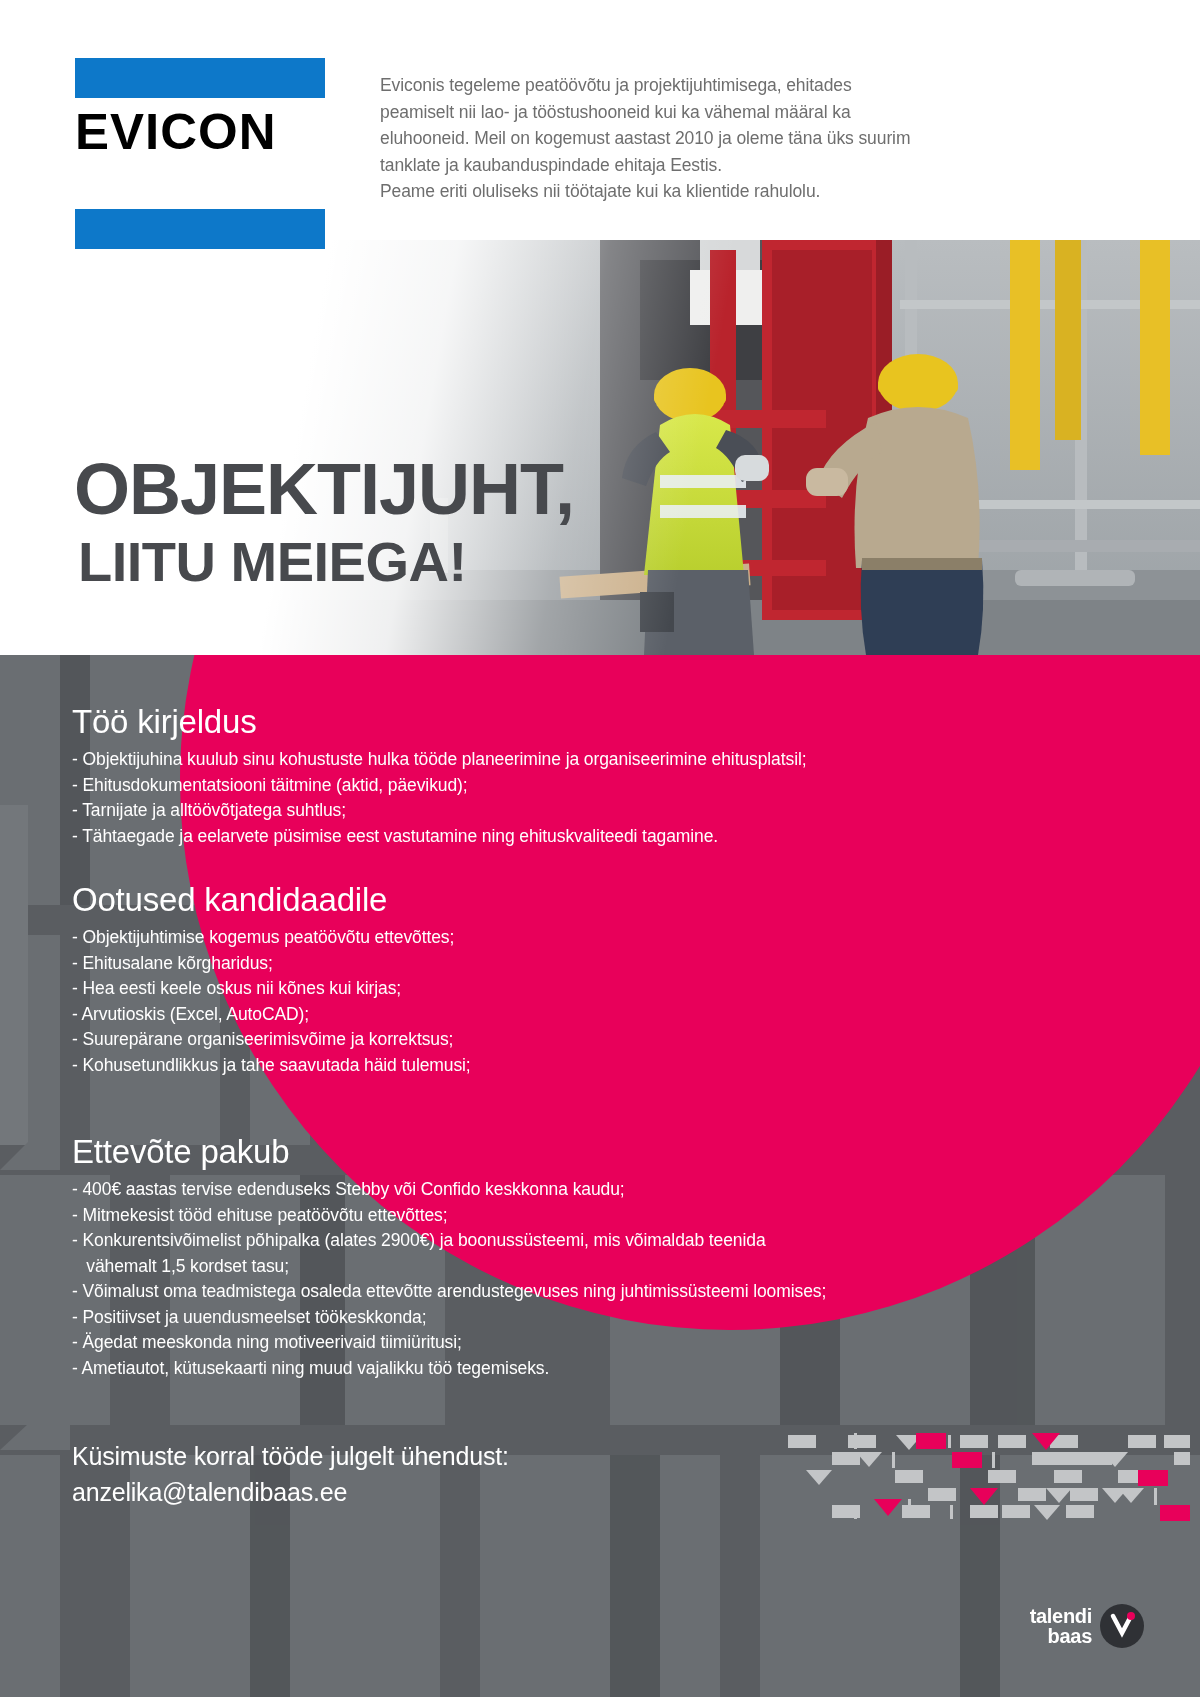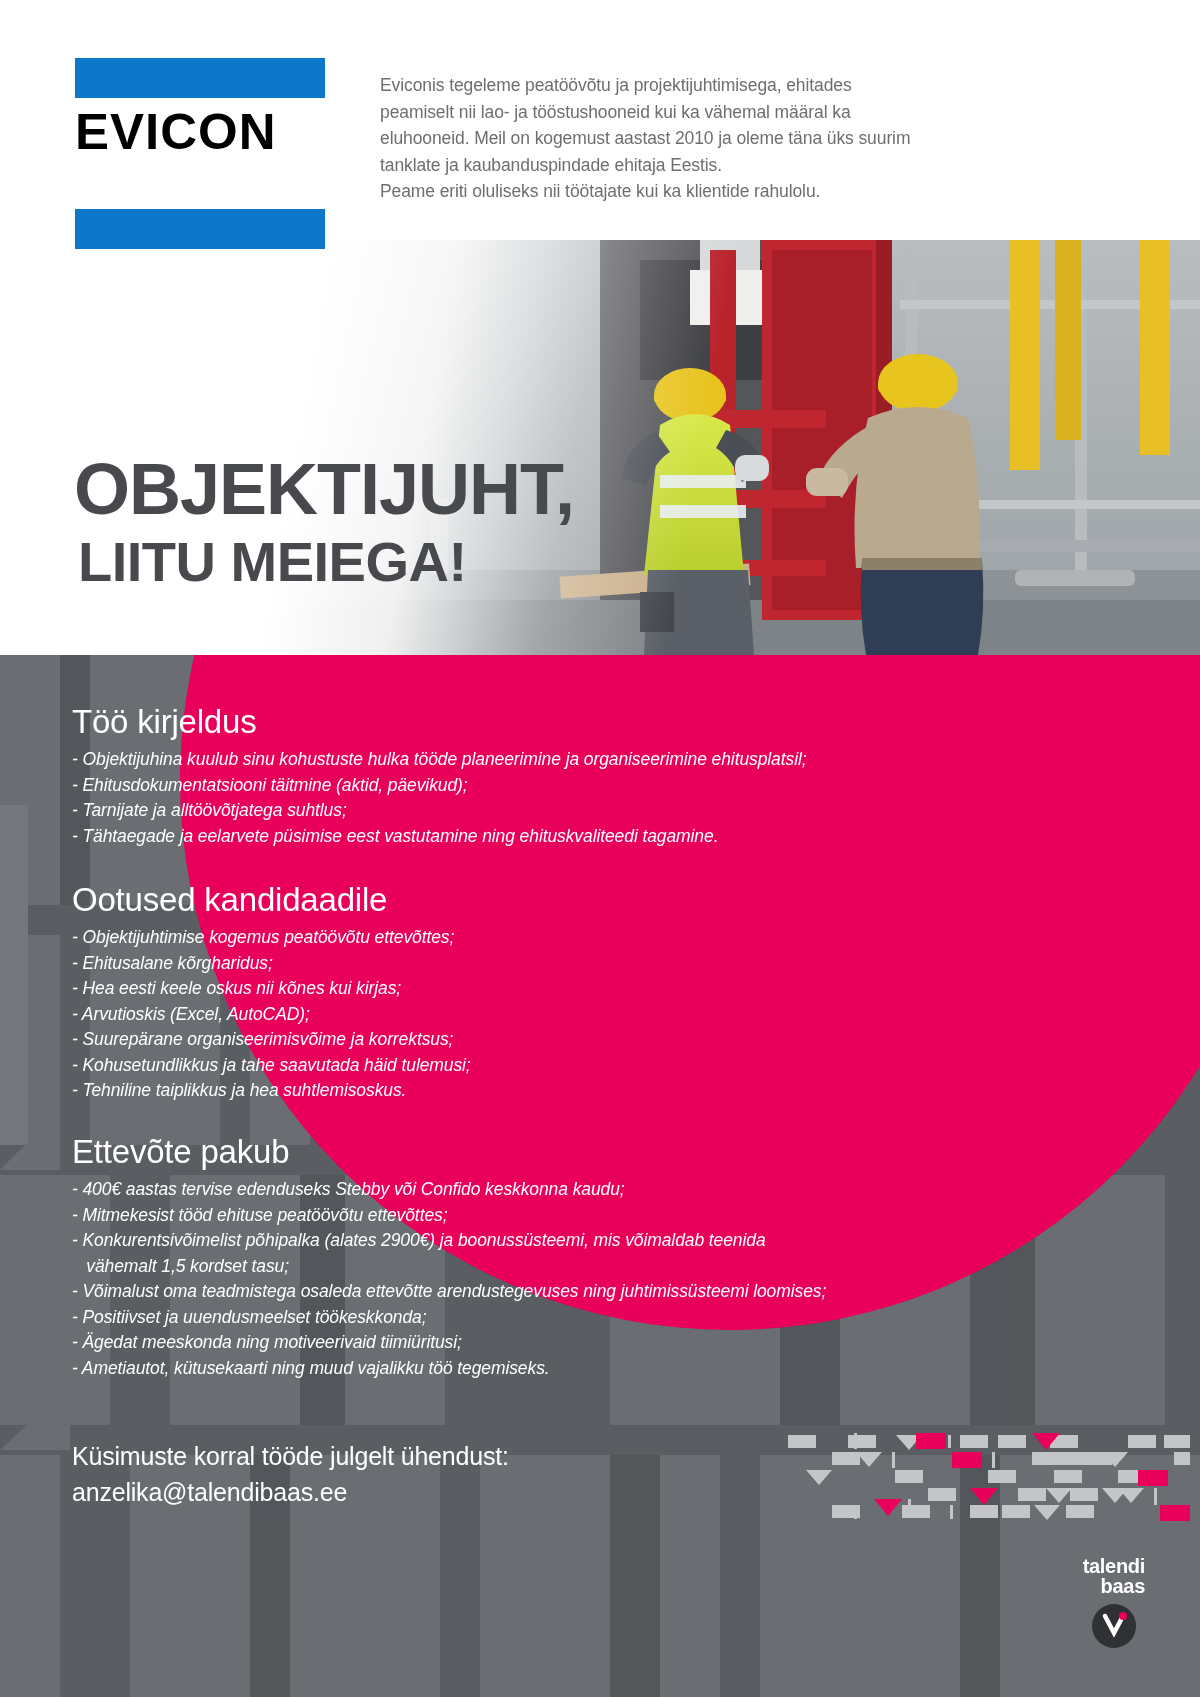--- a/index.html
+++ b/index.html
@@ -78,39 +78,39 @@
     position:absolute;border-radius:50%;background:#e8005a;
   }
   .content{
     position:absolute;left:0;top:0;width:1200px;height:1042px;z-index:4;
   }
   .sec{position:absolute;left:72px;color:#ffffff;}
   .sec h2{
     margin:0 0 6px 0;font-size:33px;font-weight:400;color:#ffffff;
     letter-spacing:-0.2px;line-height:38px;
   }
-  .sec ul{margin:0;padding:0;list-style:none;font-style:italic;}
+  .sec ul{margin:0;padding:0;list-style:none;}
   .sec li{
     font-size:17.5px;line-height:25.5px;color:#ffffff;
     letter-spacing:-0.1px;white-space:pre-wrap;
   }
 
   .contact{
     position:absolute;left:72px;top:783px;z-index:6;color:#fff;
     font-size:25px;line-height:36px;letter-spacing:-0.2px;
   }
   .contact div{white-space:nowrap;}
 
   
   .deco{
     position:absolute;right:10px;bottom:150px;width:420px;height:120px;z-index:5;
   }
   .tb-logo{
     position:absolute;right:55px;bottom:48px;z-index:7;
-    display:flex;align-items:center;gap:7px;flex-direction:column;
+    display:flex;align-items:center;gap:7px;
   }
   .tb-word{
     font-size:20px;font-weight:700;color:#ffffff;line-height:20px;
     letter-spacing:-0.3px;text-align:right;
   }
   .tb-word span{display:block;}
   .tb-mark{position:relative;width:46px;height:46px;}
 </style>
 </head>
 <body>
@@ -282,21 +282,20 @@
 
     <div class="sec" style="top:226px;">
       <h2>Ootused kandidaadile</h2>
       <ul>
         <li>- Objektijuhtimise kogemus peatöövõtu ettevõttes;</li>
         <li>- Ehitusalane kõrgharidus;</li>
         <li>- Hea eesti keele oskus nii kõnes kui kirjas;</li>
         <li>- Arvutioskis (Excel, AutoCAD);</li>
         <li>- Suurepärane organiseerimisvõime ja korrektsus;</li>
         <li>- Kohusetundlikkus ja tahe saavutada häid tulemusi;</li>
-        <li>- Tehniline taiplikkus ja hea suhtlemisoskus.</li>
       </ul>
     </div>
 
     <div class="sec" style="top:478px;">
       <h2>Ettevõte pakub</h2>
       <ul>
         <li>- 400€ aastas tervise edenduseks Stebby või Confido keskkonna kaudu;</li>
         <li>- Mitmekesist tööd ehituse peatöövõtu ettevõttes;</li>
         <li>- Konkurentsivõimelist põhipalka (alates 2900€) ja boonussüsteemi, mis võimaldab teenida
    vähemalt 1,5 kordset tasu;</li>

